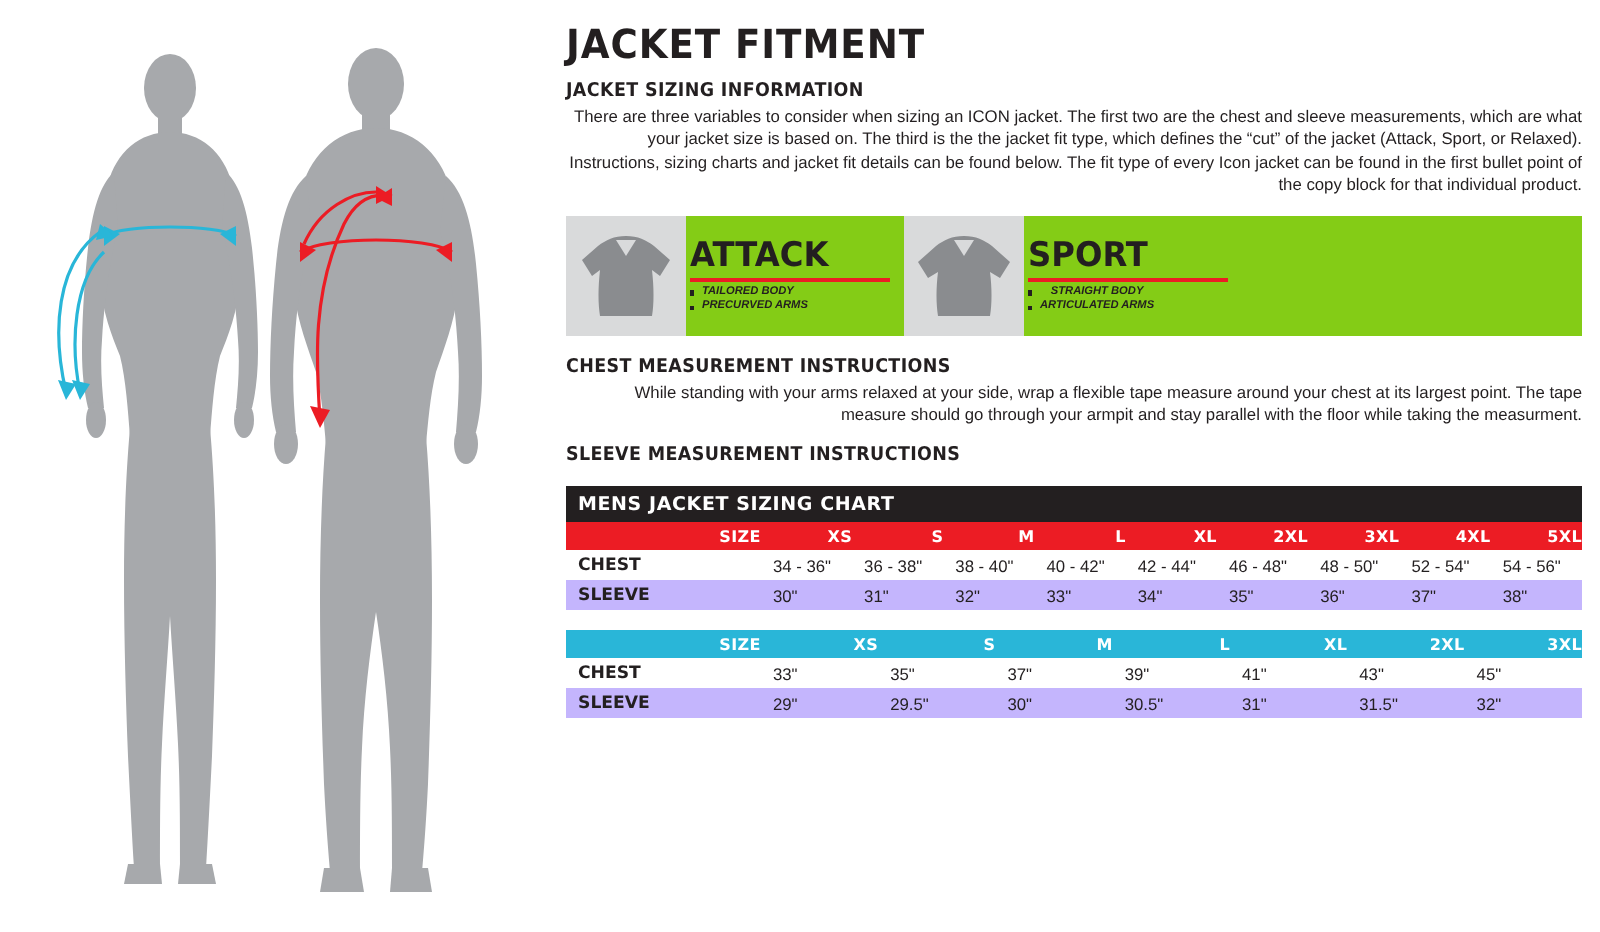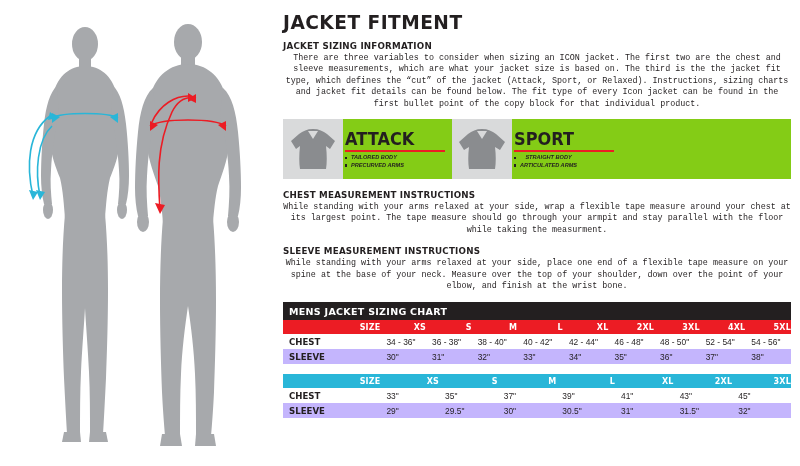--- a/index.html
+++ b/index.html
@@ -36,22 +36,21 @@
     color:#231f20;
     margin:0 0 2px 0;
     transform:scaleX(0.92);
     transform-origin:left center;
   }
   .body-txt{
     font-size:8.4px;
     line-height:11.4px;
     color:#231f20;
     margin:0;
-    text-align:center;
-    font-family:Liberation Mono, monospace;
+    text-align:right;
   }
   .blk{margin-bottom:9px;}
 
   
   .fitstrip{
     position:relative;
     width:508px;height:60px;
     background:#84cc16;
     margin:4px 0 10px 0;
   }
@@ -258,21 +257,20 @@
 
     </div>
 
     <div class="blk">
       <div class="sec-head">CHEST MEASUREMENT INSTRUCTIONS</div>
       <p class="body-txt">While standing with your arms relaxed at your side, wrap a flexible tape measure around your chest at its largest point. The tape measure should go through your armpit and stay parallel with the floor while taking the measurment.</p>
     </div>
 
     <div class="blk">
       <div class="sec-head">SLEEVE MEASUREMENT INSTRUCTIONS</div>
-      <p class="body-txt">While standing with your arms relaxed at your side, place one end of a flexible tape measure on your spine at the base of your neck. Measure over the top of your shoulder, down over the point of your elbow, and finish at the wrist bone.</p>
     </div>
 
     <div class="tablewrap">
       <div class="tbl-title">MENS JACKET SIZING CHART</div>
       <table class="size">
         <thead class="red">
           <tr>
             <th style="width:18%">SIZE</th>
             <th>XS</th>
             <th>S</th>

